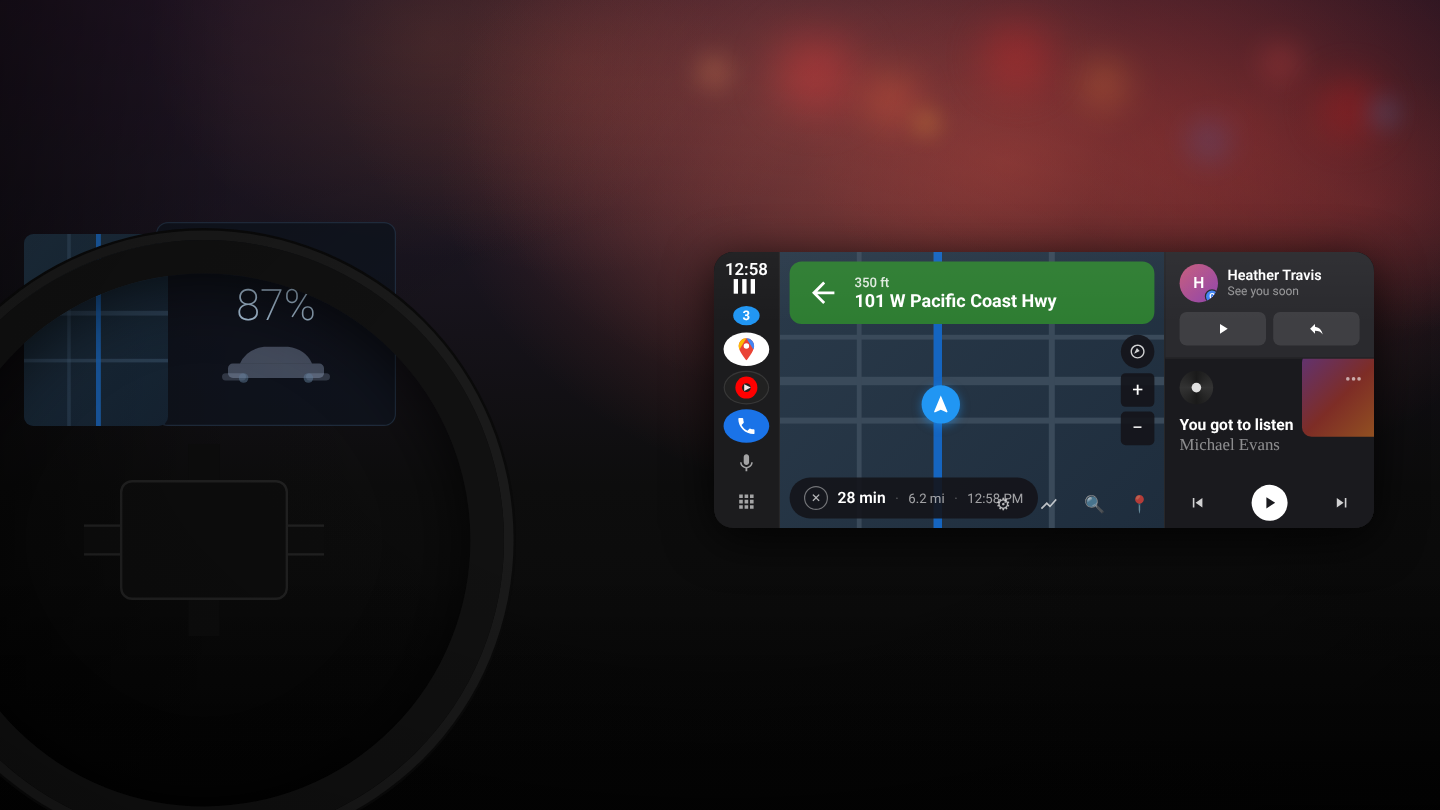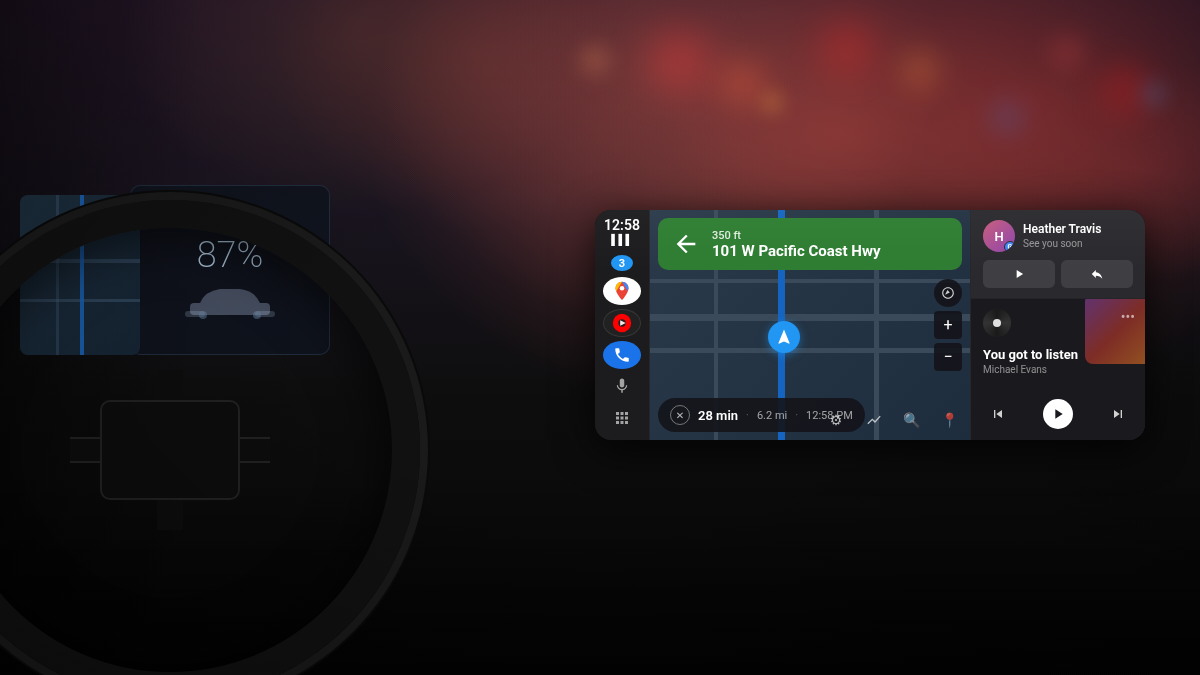--- a/index.html
+++ b/index.html
@@ -488,23 +488,24 @@
     }
 
     .music-song-title {
       font-size: 13px;
       font-weight: 700;
       color: white;
       margin-bottom: 2px;
     }
 
     .music-artist {
-      font-size: 10px;
+      font-size: 14px;
       color: rgba(255,255,255,0.5);
       margin-bottom: 24px;
+      font-family: Liberation Serif, serif;
     }
 
     .music-controls {
       display: flex;
       align-items: center;
       justify-content: space-between;
       gap: 4px;
     }
 
     .music-btn {

